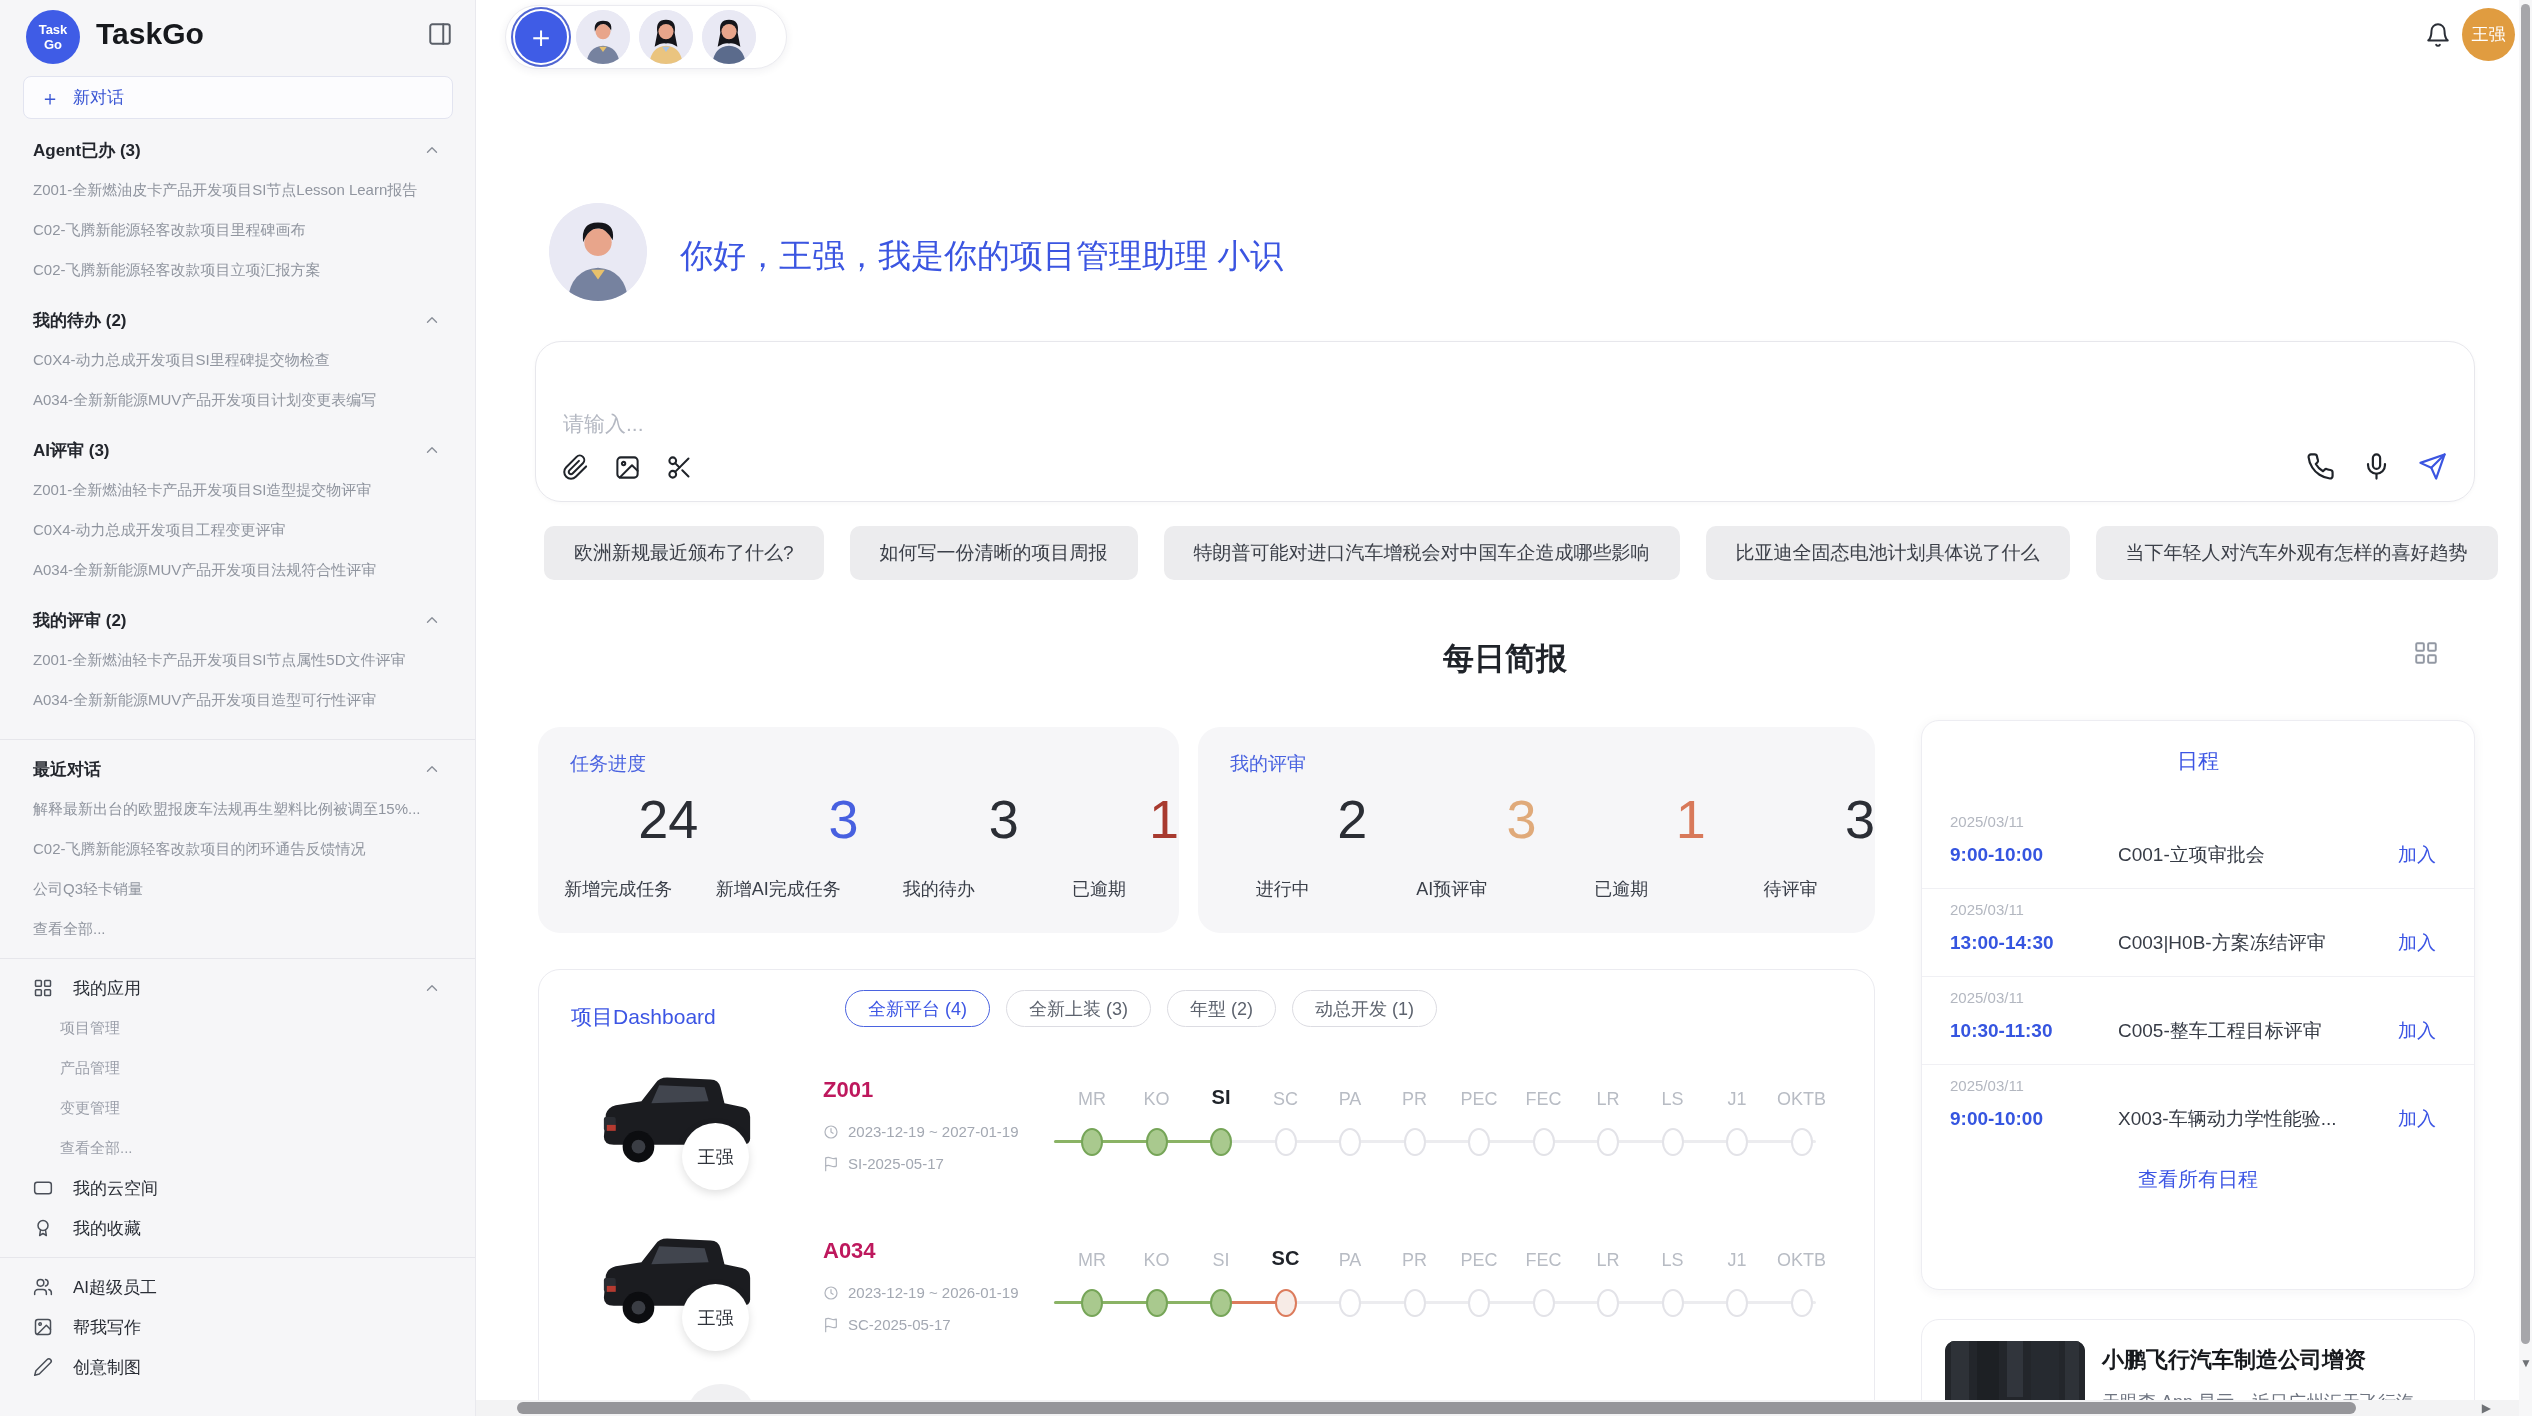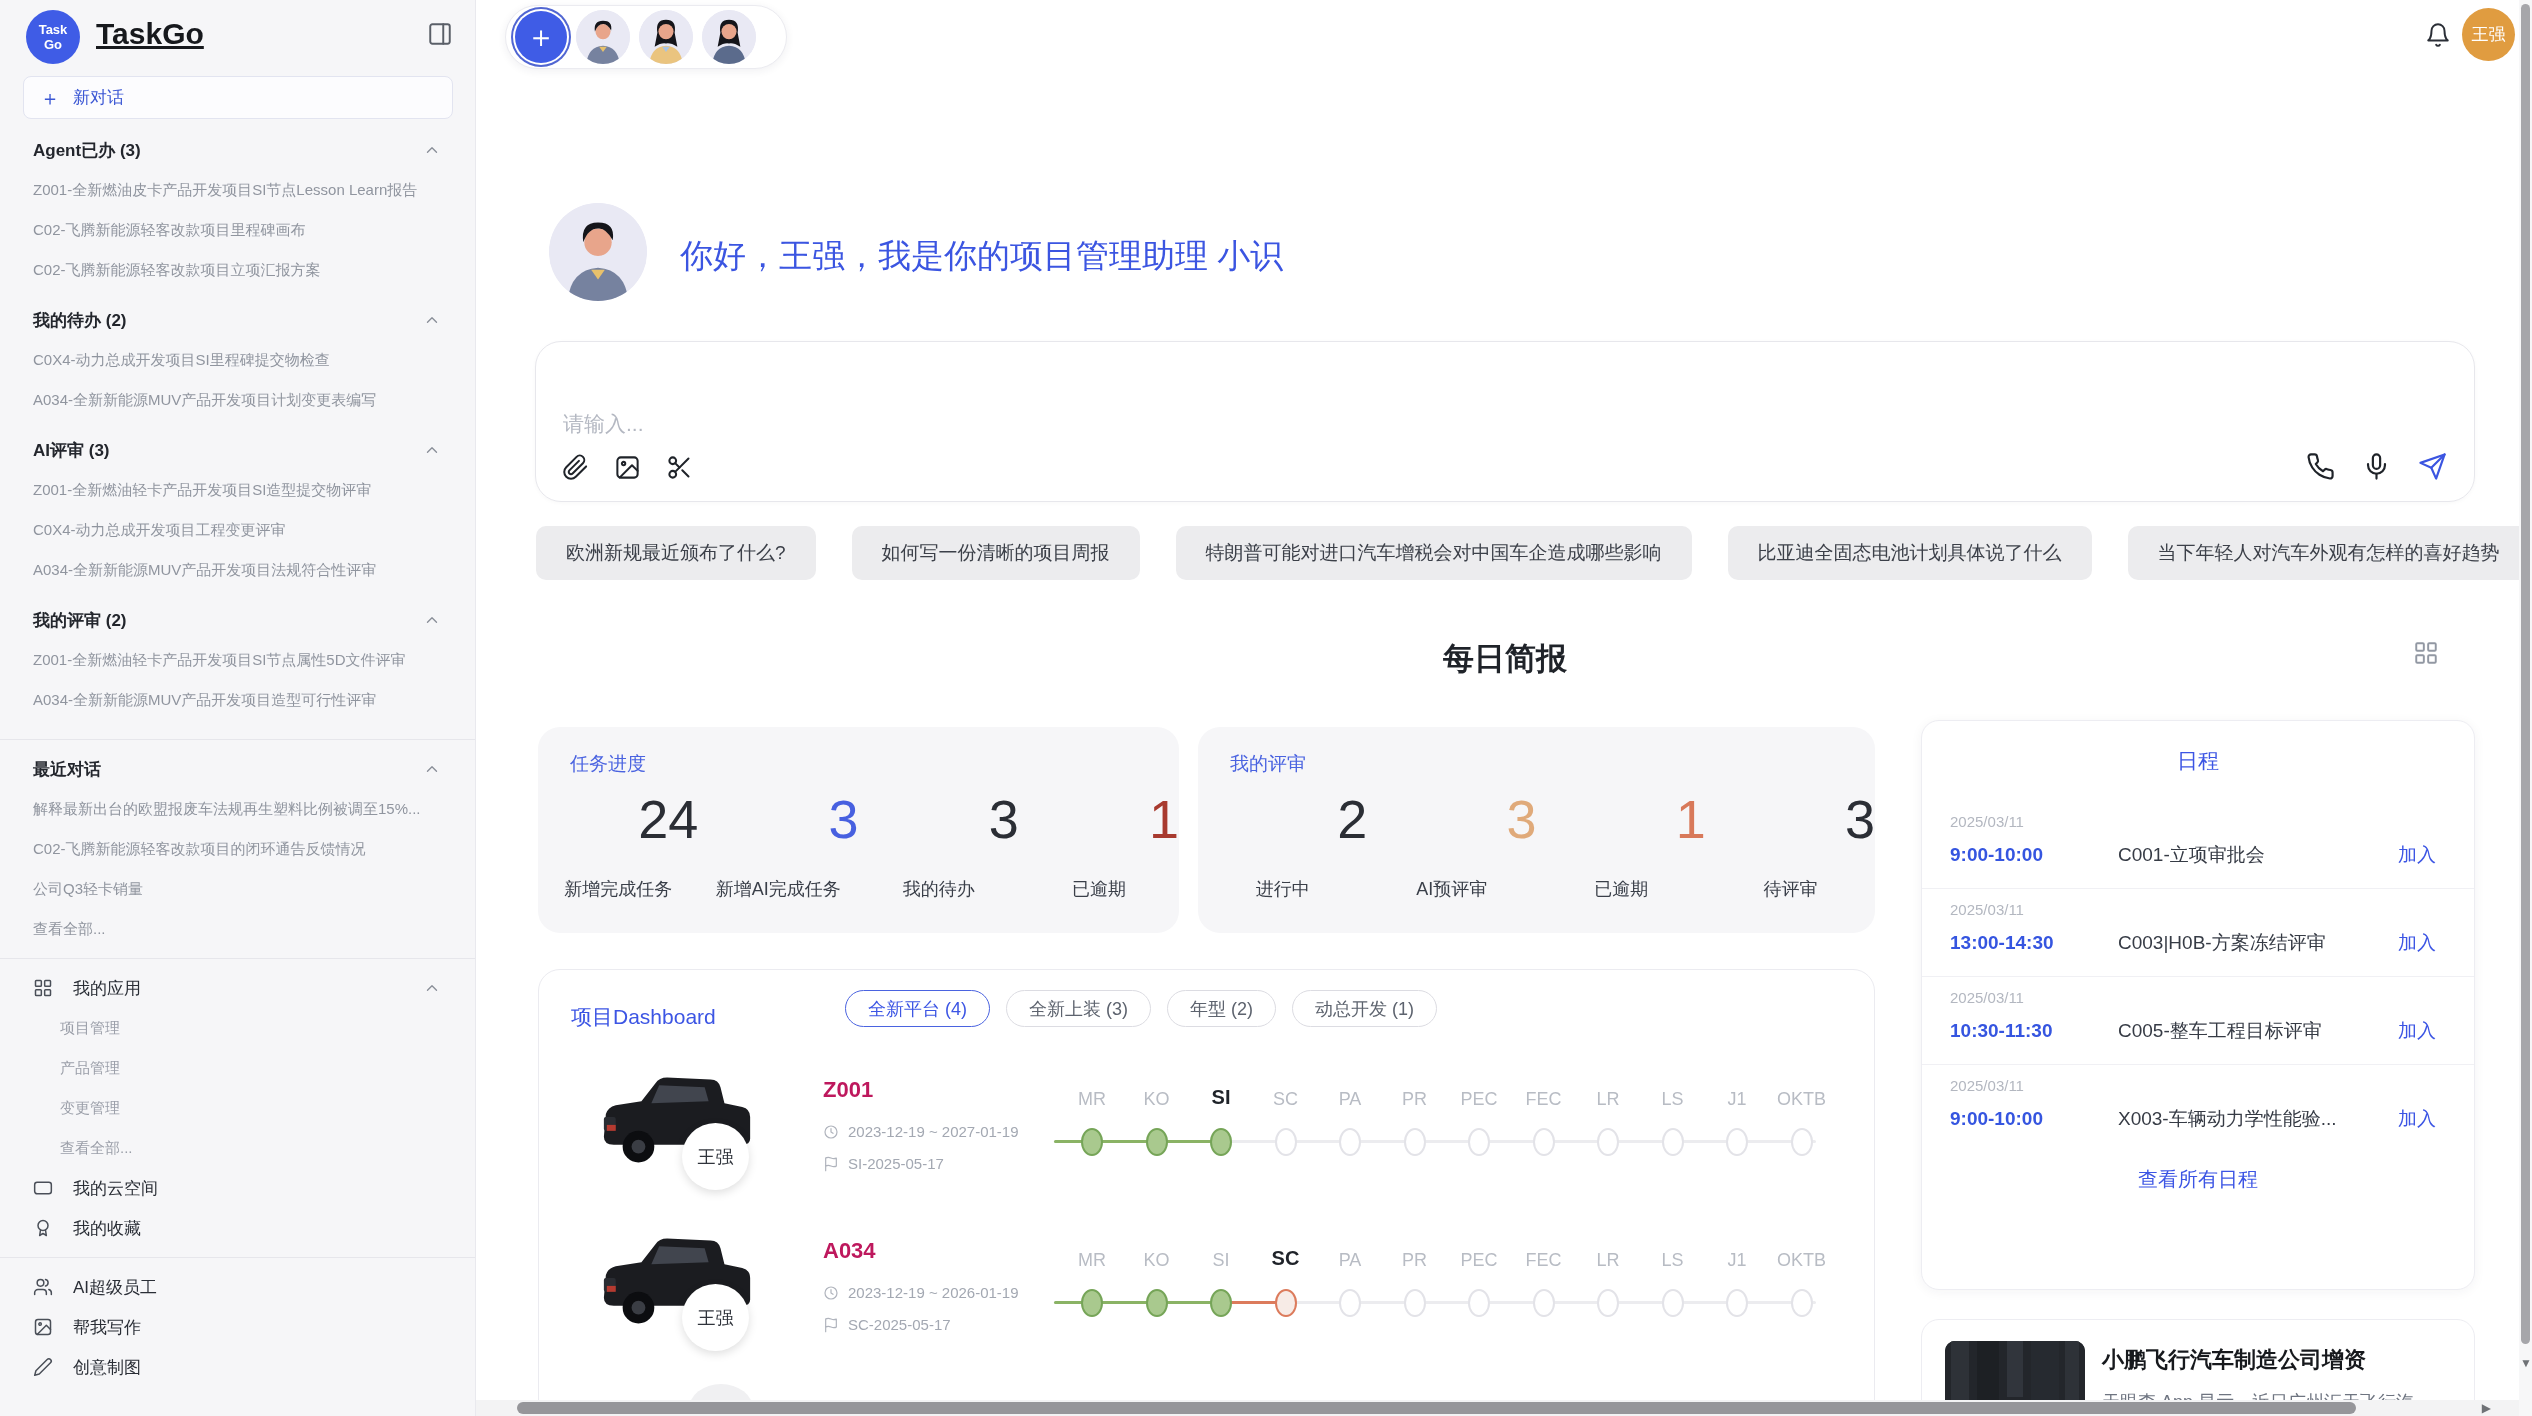--- a/index.html
+++ b/index.html
@@ -6,21 +6,21 @@
   html,body { width:2532px; height:1416px; overflow:hidden; background:#fff;
     font-family:"Liberation Sans","DejaVu Sans",sans-serif; color:#1f2329; }
   .ic svg { display:block; }
 
   
   .sidebar { position:absolute; left:0; top:0; width:476px; height:1416px;
     background:#f6f6f8; border-right:1px solid #e9e9ee; }
   .logo { position:absolute; left:26px; top:10px; width:54px; height:54px; border-radius:50%;
     background:#3f5ce6; color:#fff; display:flex; flex-direction:column; align-items:center;
     justify-content:center; font-size:13px; font-weight:700; line-height:15px; }
-  .app-title { position:absolute; left:96px; top:17px; font-size:30px; font-weight:700; color:#17191d;text-decoration:underline; }
+  .app-title { position:absolute; left:96px; top:17px; font-size:30px; font-weight:700; color:#17191d; }
   .collapse-btn { position:absolute; right:24px; top:21px; width:24px; height:24px; color:#5a5f68; cursor:pointer; }
   .new-chat { position:absolute; left:23px; top:76px; width:430px; height:43px; background:#fcfcfe;
     border:1px solid #e2e4f0; border-radius:8px; display:flex; align-items:center; gap:13px;
     padding:0 16px; font-size:17px; color:#3a56d4; cursor:pointer; }
   .new-chat .plus { font-size:20px; line-height:1; }
   .sb-scroll { position:absolute; top:130px; left:0; right:0; bottom:0; overflow:hidden; }
   .sb-header { height:40px; display:flex; align-items:center; justify-content:space-between;
     padding:0 34px 0 33px; font-size:17px; font-weight:600; color:#23262d; cursor:pointer; }
   .sb-header .chev { color:#8a8f99; }
   .sb-item { height:40px; line-height:40px; padding:0 18px 0 33px; font-size:15px; color:#90959f;
@@ -52,21 +52,21 @@
   .greet-text { position:absolute; left:204px; top:234px; font-size:33px; font-weight:400; color:#3b55e1; }
 
   .input-card { position:absolute; left:59px; top:341px; width:1940px; height:161px;
     border:1px solid #e7e7ec; border-radius:26px; box-shadow:0 1px 4px rgba(0,0,0,.03); cursor:text; }
   .input-ph { position:absolute; left:27px; top:68px; font-size:21px; color:#b4b8c2; }
   .in-left { position:absolute; left:26px; bottom:20px; display:flex; gap:25px; color:#1f2329; }
   .in-right { position:absolute; right:27px; bottom:20px; display:flex; gap:27px; align-items:center; color:#1f2329; }
   .in-left .ic, .in-right .ic { cursor:pointer; }
   .send-blue { color:#3b55e1; }
 
-  .chips-row { position:absolute; left:60px; top:526px; width:1945px; display:flex; gap:36px; }
+  .chips-row { position:absolute; left:68px; top:526px; width:1945px; display:flex; gap:26px; }
   .chip { height:54px; display:flex; align-items:center; padding:0 30px; background:#ececee;
     border-radius:10px; font-size:19px; color:#3c4049; white-space:nowrap; cursor:pointer; }
 
   .brief-title { position:absolute; left:59px; top:638px; width:1940px; text-align:center;
     font-size:31px; font-weight:700; color:#1f2329; }
   .brief-grid { position:absolute; left:1937px; top:640px; width:28px; height:28px; color:#9298a3; cursor:pointer; }
 
   .stat-card { position:absolute; top:727px; height:206px; background:#f6f6f8; border-radius:22px; }
   .stat-card .card-label { position:absolute; left:32px; top:24px; font-size:19px; color:#4a63e0; }
   .stat-grid { position:absolute; left:0; right:0; top:62px; display:grid; grid-template-columns:repeat(4,1fr); }

